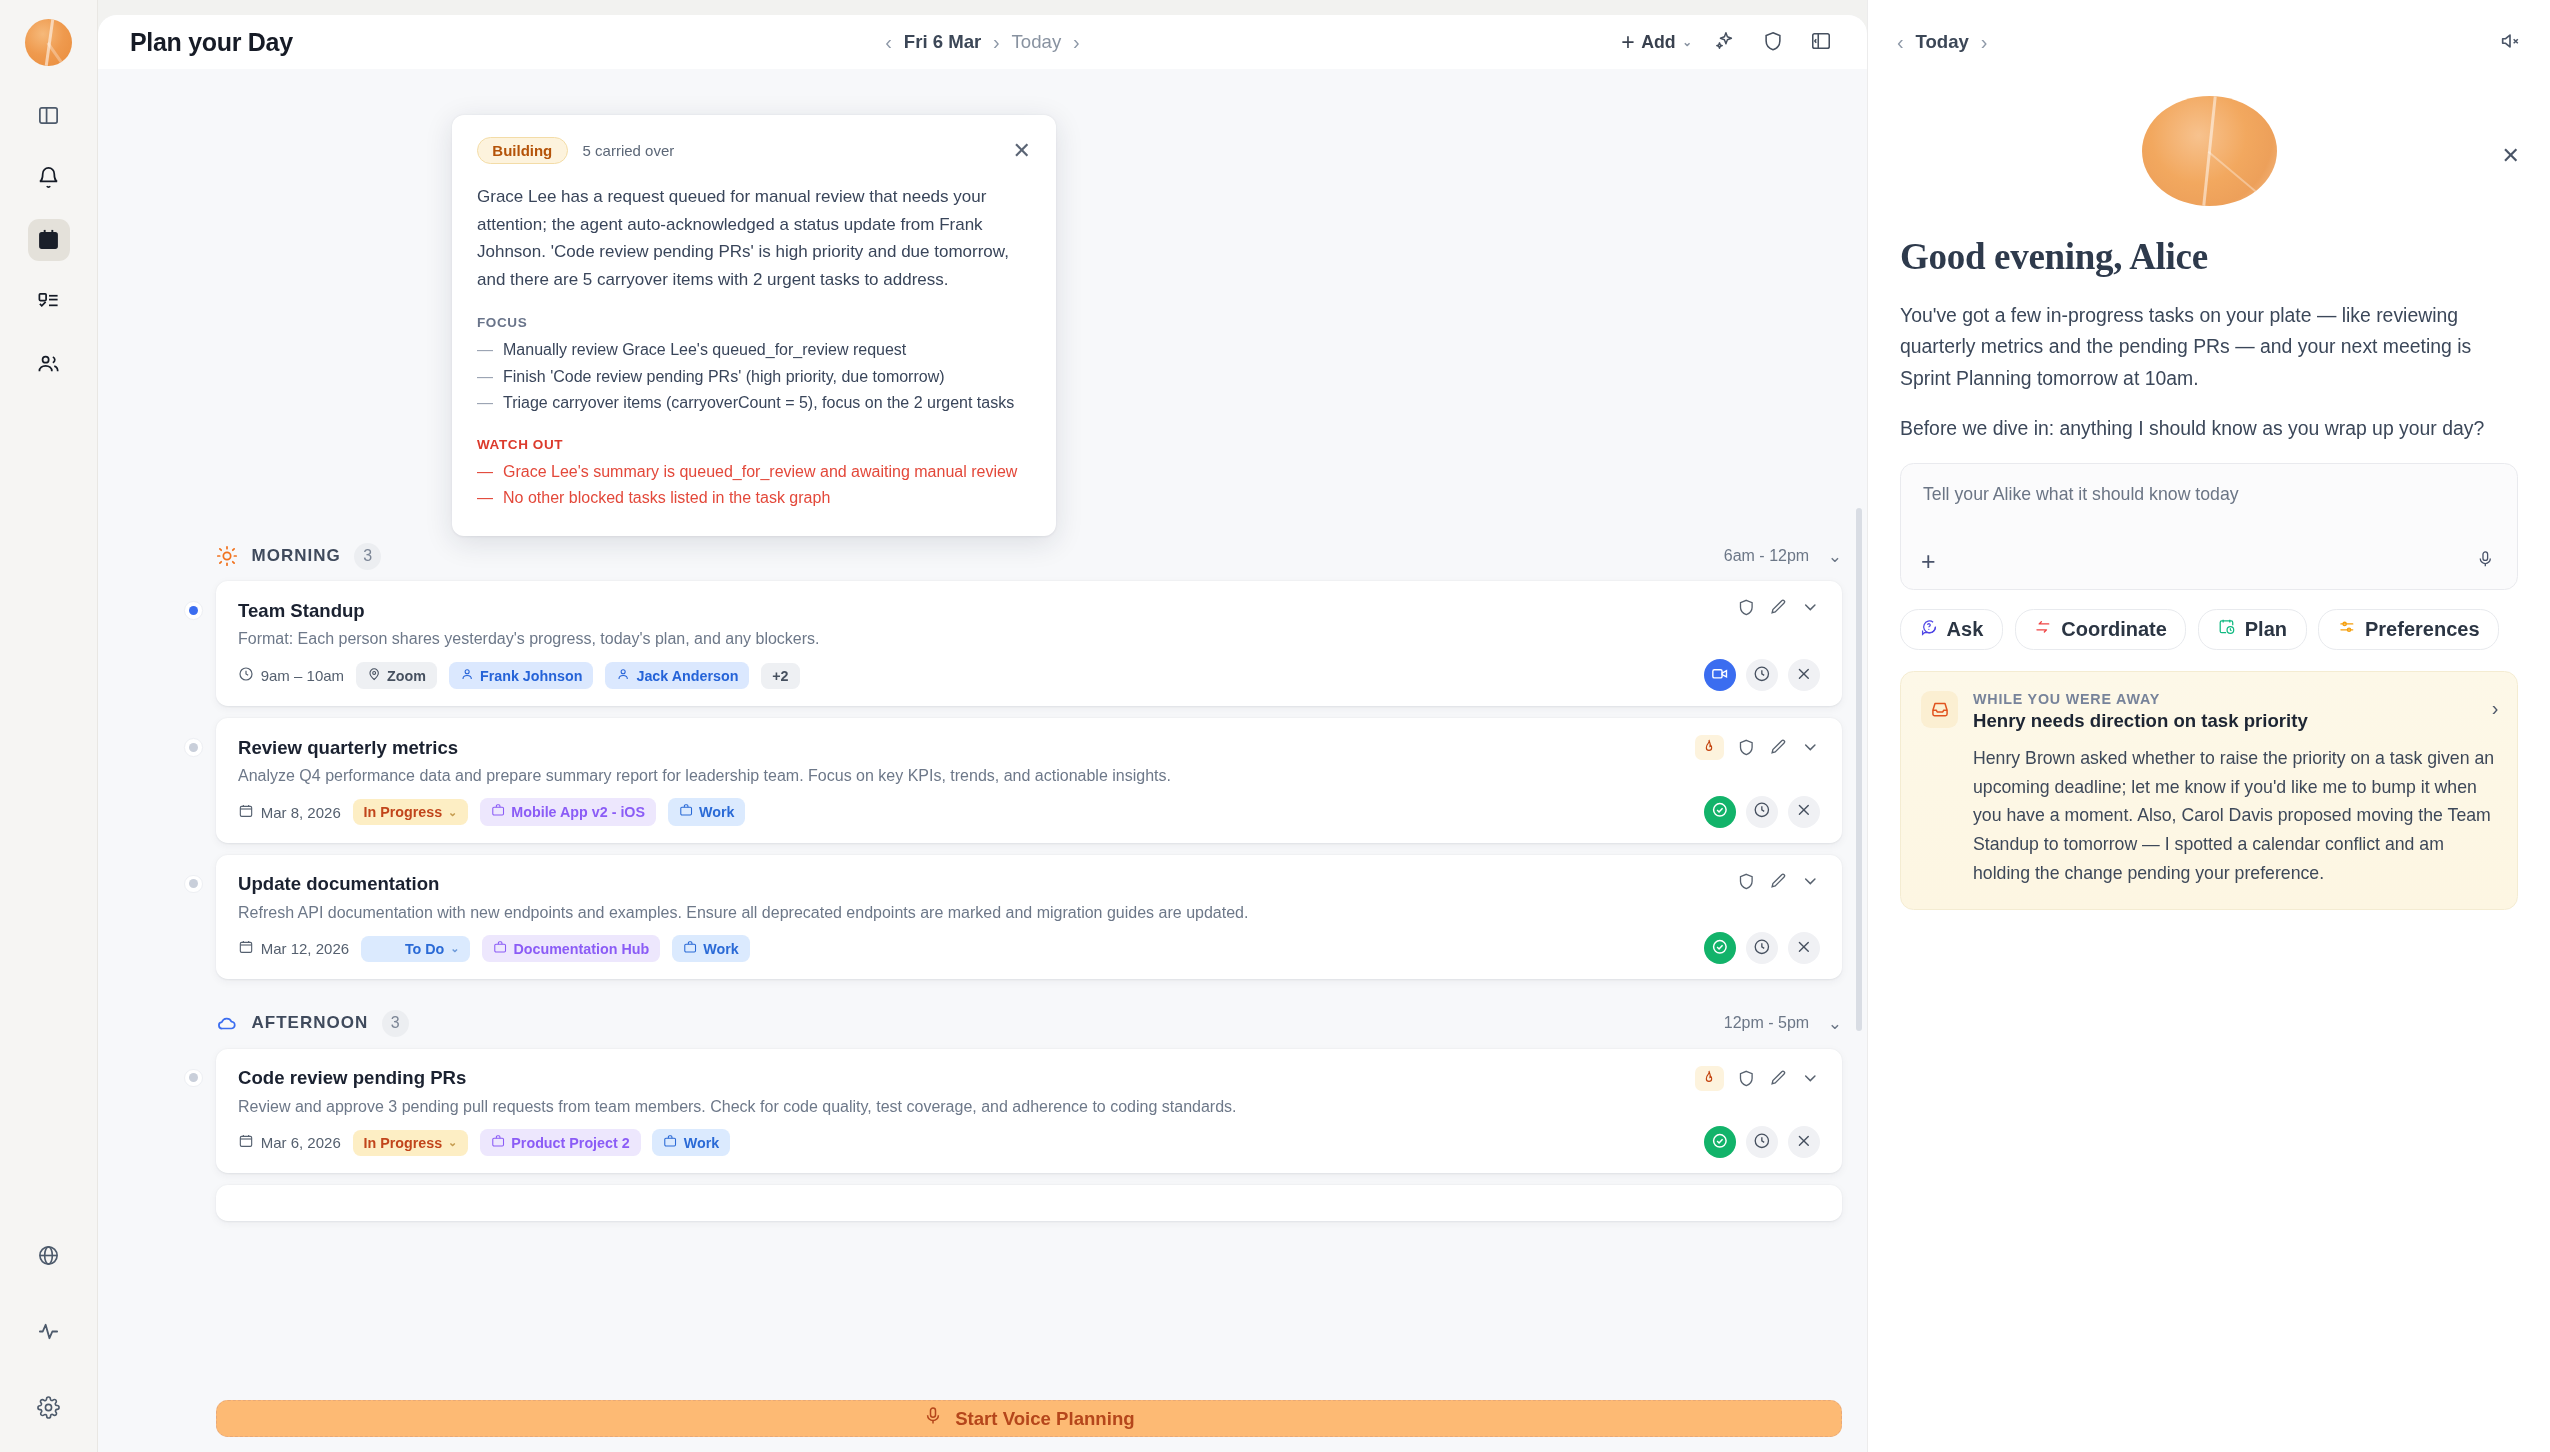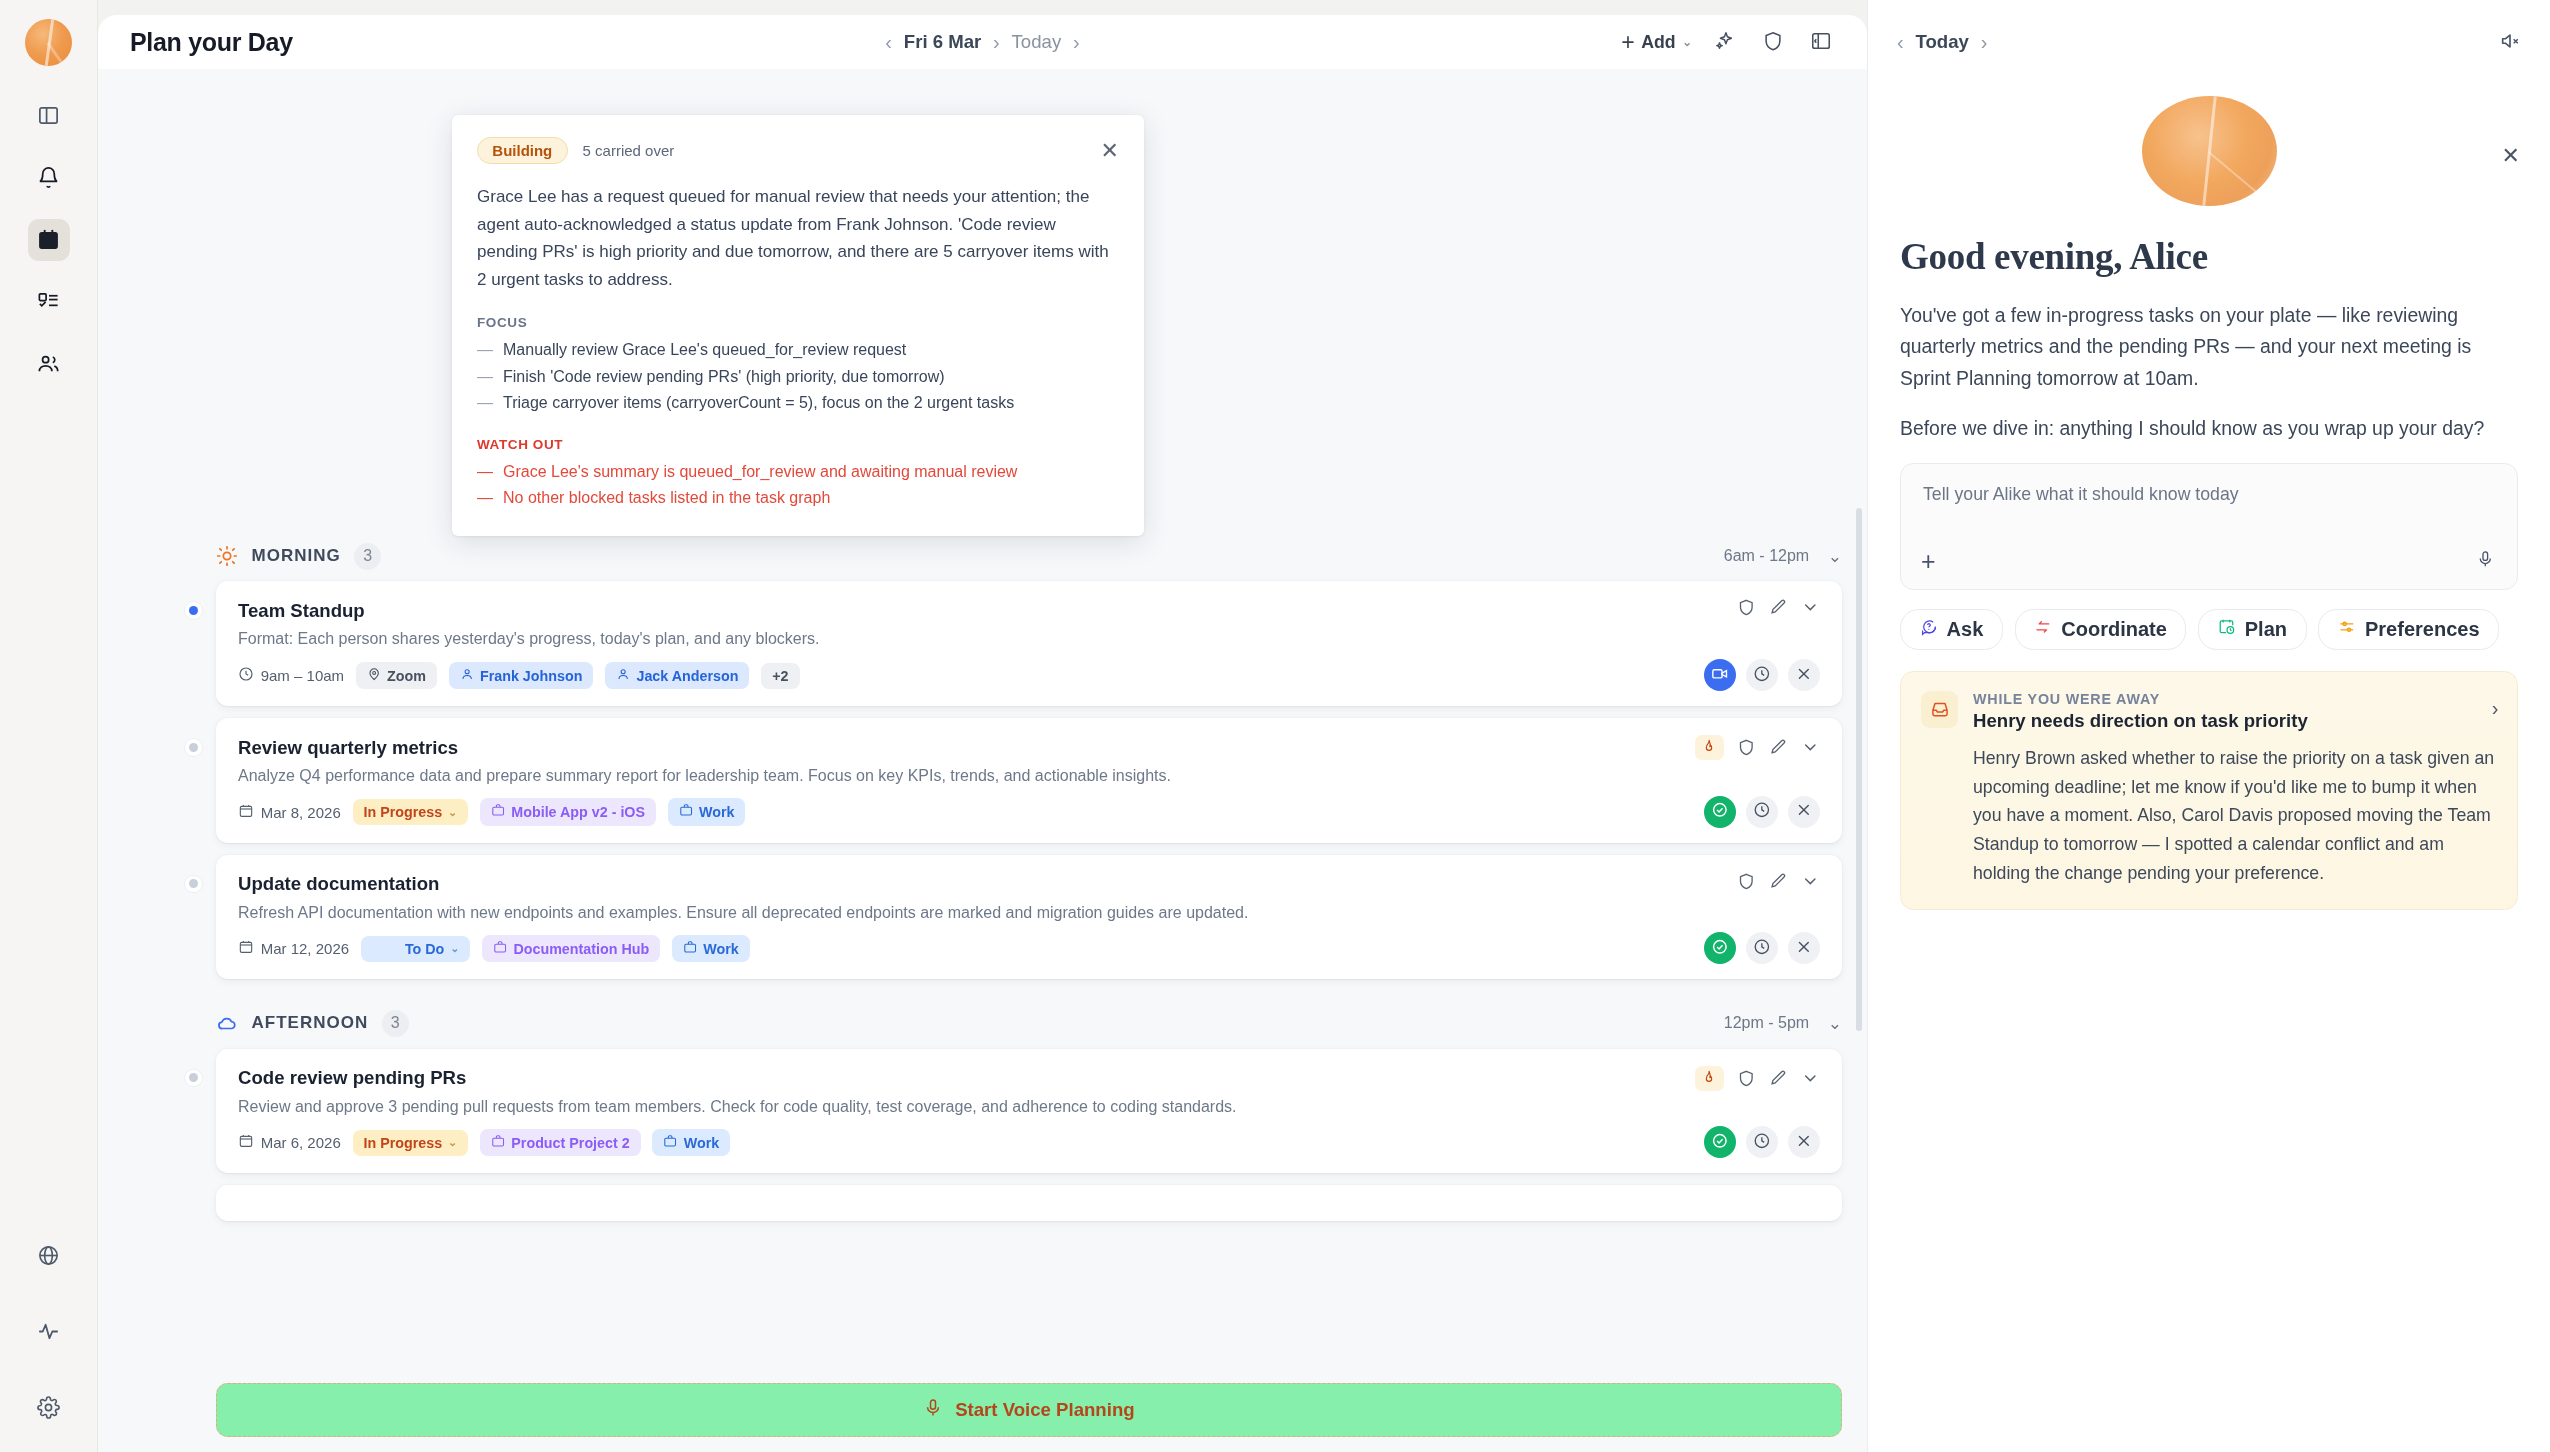--- a/index.html
+++ b/index.html
@@ -90,23 +90,23 @@
   .add-btn .plus { font-size: 23px; font-weight: 400; line-height: 1; }
   .add-btn .caret { font-size: 11.8px; color:#8892a0; }
   .ico-btn { width:29px; height:29px; color:#46505f; cursor:pointer; display:flex; align-items:center; justify-content:center;}
   .ico-btn svg { width: 22px; height: 22px; }
 
   .scrollwrap { flex: 1 1 auto; position: relative; overflow: hidden; }
 
   
   .callout {
     position: absolute; left: 354px; top: 46px;
-    width: 692px;
+    width: 604px;
     background: #ffffff;
-    border-radius: 6px;
+    border-radius: 12px;
     box-shadow: 0 6.7px 29px rgba(25,35,60,.12), 0 0.8px 2.5px rgba(25,35,60,.07);
     padding: 22px 25px 23.6px 25px;
     z-index: 30;
   }
   .callout-head { display:flex; align-items:center; gap: 15px; margin-bottom: 18.6px; }
   .pill-building {
     background: #fdf3dd; color: #b45309;
     border: 0.8px solid #f3dca7;
     font-size: 15px; font-weight: 700;
     padding: 4.2px 14.3px; border-radius: 17px;
@@ -199,25 +199,25 @@
     width: 32px; height: 32px; border-radius: 50%;
     display:flex; align-items:center; justify-content:center; cursor:pointer;
   }
   .round.blue { background:#3b6df0; color:#fff; }
   .round.green { background:#12b36a; color:#fff; }
   .round.grey { background:#f0f1f4; color:#46505f; }
   .round svg { width: 17.7px; height: 17.7px; }
 
   .voicebar {
     position: absolute; left: 118px; right: 25px; bottom: 15px;
-    height: 54px;
+    height: 37px;
     border: 1.7px dashed #e8a878;
     border-radius: 11.8px;
     display:flex; align-items:center; justify-content:center; gap: 11.8px;
-    background: #86efac;
+    background: #fdba74;
     cursor: pointer;
     z-index: 20;
   }
   .voicebar span { font-size: 18.6px; font-weight: 700; color:#b5461b; }
   .voicebar svg { width: 20px; height: 20px; color:#b5461b; }
 
   .scrollbar {
     position:absolute; right: 5px; top: 439px; width: 5.9px; height: 523px;
     background:#d9dde4; border-radius: 5px;
   }

